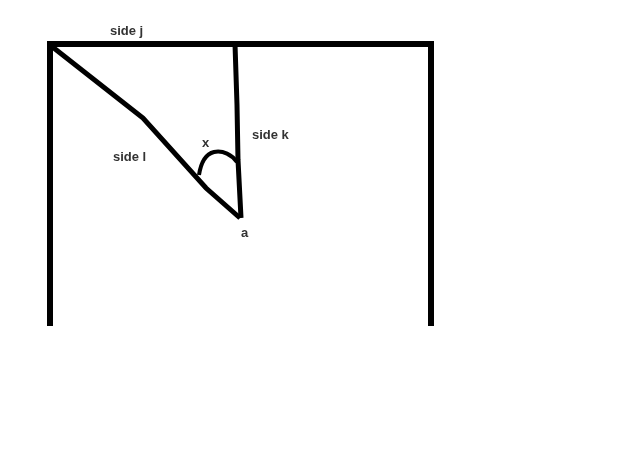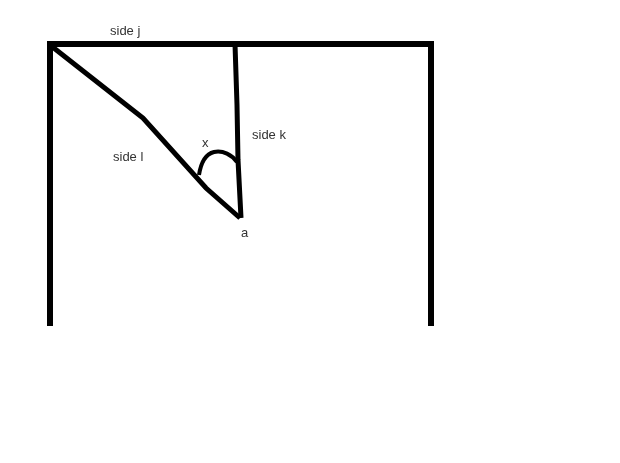--- a/index.html
+++ b/index.html
@@ -7,20 +7,21 @@
     padding: 0;
     background: #ffffff;
   }
   .canvas {
     position: relative;
     width: 620px;
     height: 326px;
     background: #ffffff;
     overflow: hidden;
     font-family: "Liberation Sans", sans-serif;
+    font-weight: bold;
   }
   svg text {
     font-family: "Liberation Sans", sans-serif;
     font-size: 13px;
   }
   svg .shape {
     fill: none;
     stroke-linecap: butt;
     stroke-linejoin: miter;
   }

